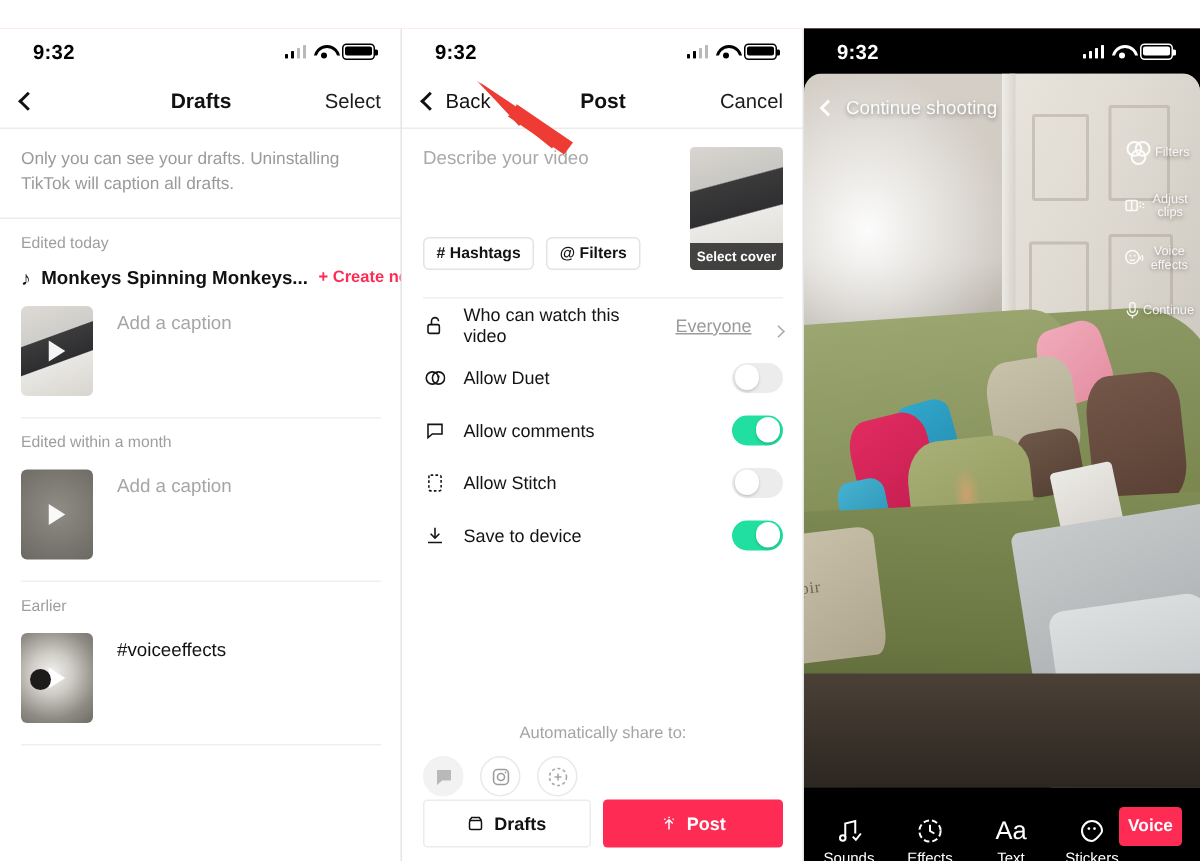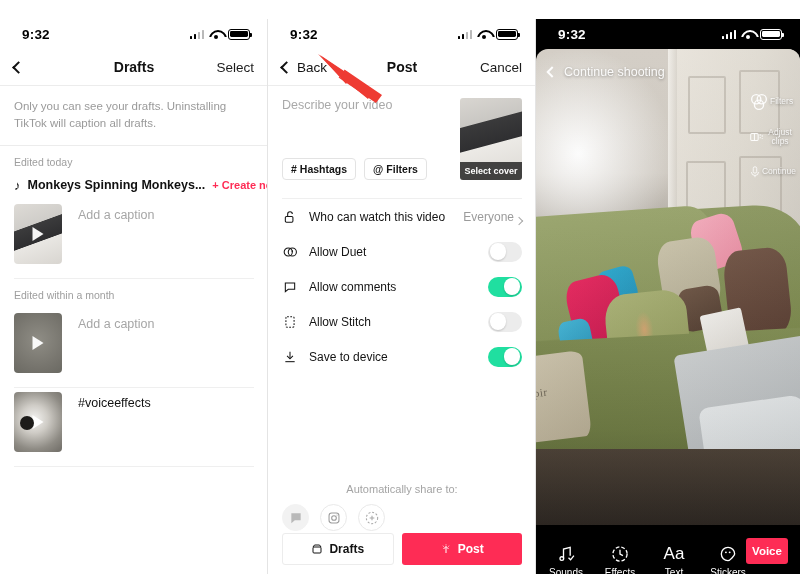--- a/index.html
+++ b/index.html
@@ -94,21 +94,21 @@
           color:#141414; font-weight:700; display:flex; align-items:center; gap:3px; }
   .cover { width:62px; height:82px; border-radius:3px; position:relative; overflow:hidden; flex:none;
      background: linear-gradient(165deg,#d9d6d1 0%,#c9c7c3 30%,#3a3a3b 31%,#2f2f31 55%,#eceae6 56%,#dcd9d4 100%); }
   .cover-label { position:absolute; left:0; right:0; bottom:0; height:18px; background:rgba(30,30,30,.82);
      color:#fff; font-size:9px; font-weight:700; display:flex; align-items:center; justify-content:center; }
   .post-sep { height:1px; background:#efefef; margin: 14px 0 0 0; }
 
   .opt-row { display:flex; align-items:center; height:35px; padding: 0 14px; gap:12px; }
   .opt-ico { width:15px; height:15px; flex:none; color:#141414; display:flex; align-items:center; justify-content:center; }
   .opt-label { font-size:12px; color:#141414; }
-  .opt-value { margin-left:auto; font-size:12px; color:#9b9b9b; display:flex; align-items:flex-end; gap:2px; }
+  .opt-value { margin-left:auto; font-size:12px; color:#9b9b9b; display:flex; align-items:flex-end; gap:15px;text-decoration:underline; }
   .chev-r { width:6px;height:6px; border-top:1.6px solid #a7a7a7; border-right:1.6px solid #a7a7a7;
             transform:rotate(45deg); display:inline-block; }
   .toggle { margin-left:auto; width:34px; height:20px; border-radius:10px; position:relative; flex:none; }
   .toggle.on { background:#20dfa0; }
   .toggle.off { background:#ececec; }
   .toggle .knob { position:absolute; top:1.6px; width:16.8px; height:16.8px; border-radius:50%;
      background:#fff; box-shadow:0 1px 2px rgba(0,0,0,.18); }
   .toggle.on .knob { right:1.6px; }
   .toggle.off .knob { left:1.6px; }
 
@@ -268,20 +268,21 @@
 
     <div class="section-label">Edited within a month</div>
     <div class="draft-row">
       <div class="thumb thumb-grey">
         <span class="play"></span>
       </div>
       <div class="caption-ph">Add a caption</div>
     </div>
     <div class="row-sep"></div>
 
+    <div class="section-label">Earlier</div>
     <div class="draft-row">
       <div class="thumb thumb-cat">
         <span class="play"></span>
       </div>
       <div class="caption-tag">#voiceeffects</div>
     </div>
     <div class="row-sep"></div>
 
     <div class="home-ind"></div>
   </div>
@@ -516,20 +517,31 @@
           <svg width="22" height="22" viewBox="0 0 24 24" fill="none" stroke="rgba(255,255,255,.92)" stroke-width="1.5">
             <rect x="4" y="7" width="11" height="10" rx="1.5"></rect>
               <path d="M9.5 7v10"></path>
             <path d="M18 8v8" stroke-dasharray="2 2"></path>
               <path d="M21 9.5v5" stroke-dasharray="2 2"></path>
           </svg>
           <span class="cam-side-label">Adjust clips</span>
         </div>
         <div class="cam-side-item">
           <svg width="22" height="22" viewBox="0 0 24 24" fill="none" stroke="rgba(255,255,255,.92)" stroke-width="1.5">
+            <circle cx="11" cy="11" r="7"></circle>
+              <circle cx="9" cy="9.5" r=".9" fill="rgba(255,255,255,.92)" stroke="none"></circle>
+            <circle cx="13.5" cy="9.5" r=".9" fill="rgba(255,255,255,.92)" stroke="none"></circle>
+            <path d="M8.5 13.5c1.6 1.4 3.6 1.4 5.2 0"></path>
+              <path d="M19 10.5c.8.9.8 2.1 0 3"></path>
+              <path d="M21 9c1.4 1.6 1.4 4.4 0 6"></path>
+          </svg>
+          <span class="cam-side-label">Voice effects</span>
+        </div>
+        <div class="cam-side-item">
+          <svg width="22" height="22" viewBox="0 0 24 24" fill="none" stroke="rgba(255,255,255,.92)" stroke-width="1.5">
             <rect x="9" y="3" width="6" height="11" rx="3"></rect>
               <path d="M6 12a6 6 0 0 0 12 0"></path>
               <path d="M12 18v3"></path>
           </svg>
           <span class="cam-side-label">Continue</span>
         </div>
       </div>
     </div>
 
     <div class="cam-bottom">

